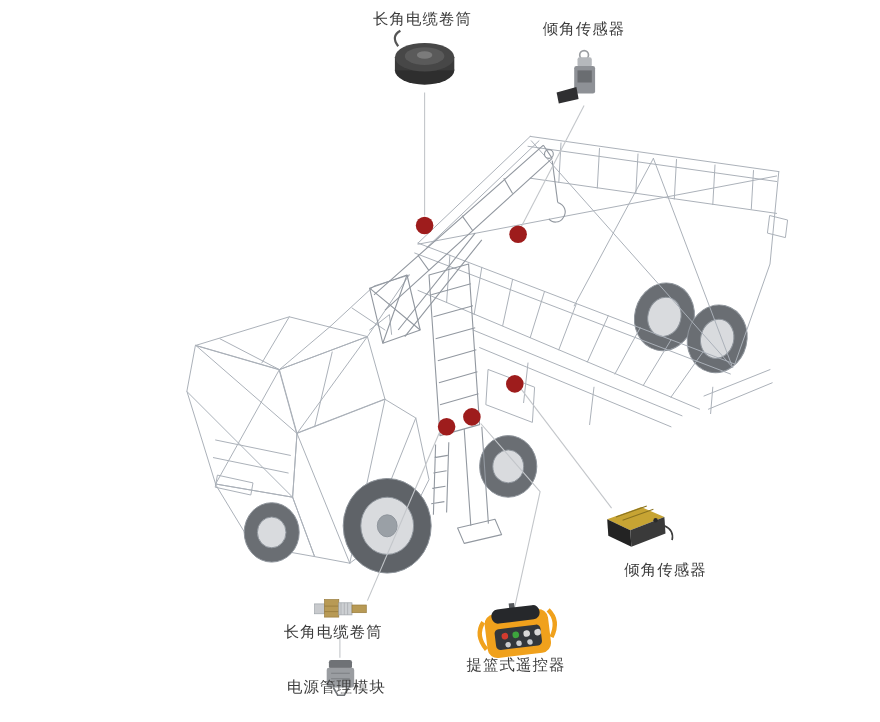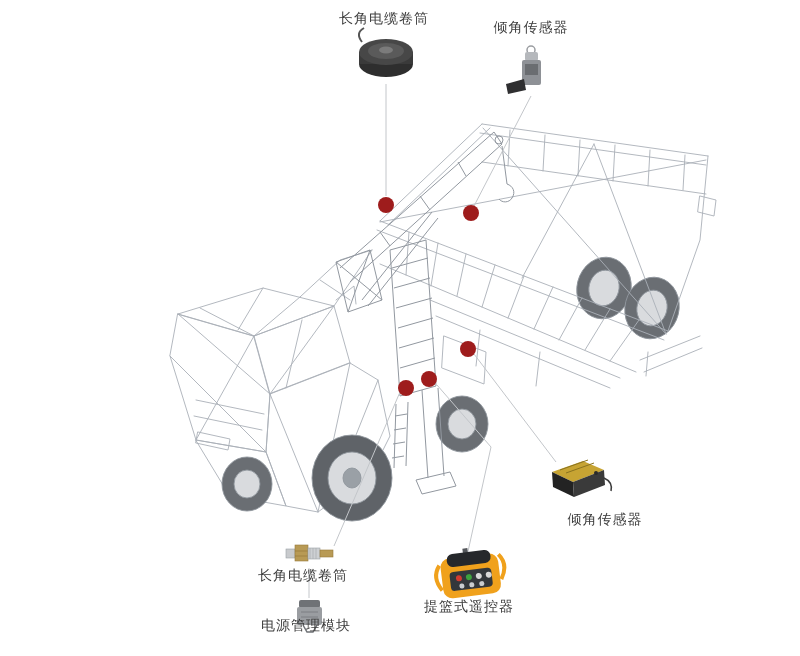--- a/index.html
+++ b/index.html
@@ -172,15 +172,15 @@
   <div class="label" style="left:328px;top:11px;width:112px;font-family:Liberation Serif, serif;">长角电缆卷筒</div>
 
   <div class="label" style="left:489px;top:19px;width:84px;">倾角传感器</div>
 
   <div class="label" style="left:556px;top:511px;width:98px;">倾角传感器</div>
 
   <div class="label" style="left:253px;top:567px;width:100px;">长角电缆卷筒</div>
 
   <div class="label" style="left:246px;top:617px;width:120px;">电源管理模块</div>
 
-  <div class="label" style="left:413px;top:598px;width:112px;">提篮式遥控器</div>
+  <div class="label" style="left:413px;top:598px;width:112px;font-family:Liberation Mono, monospace;">提篮式遥控器</div>
 
 </div>
 
 </body></html>

